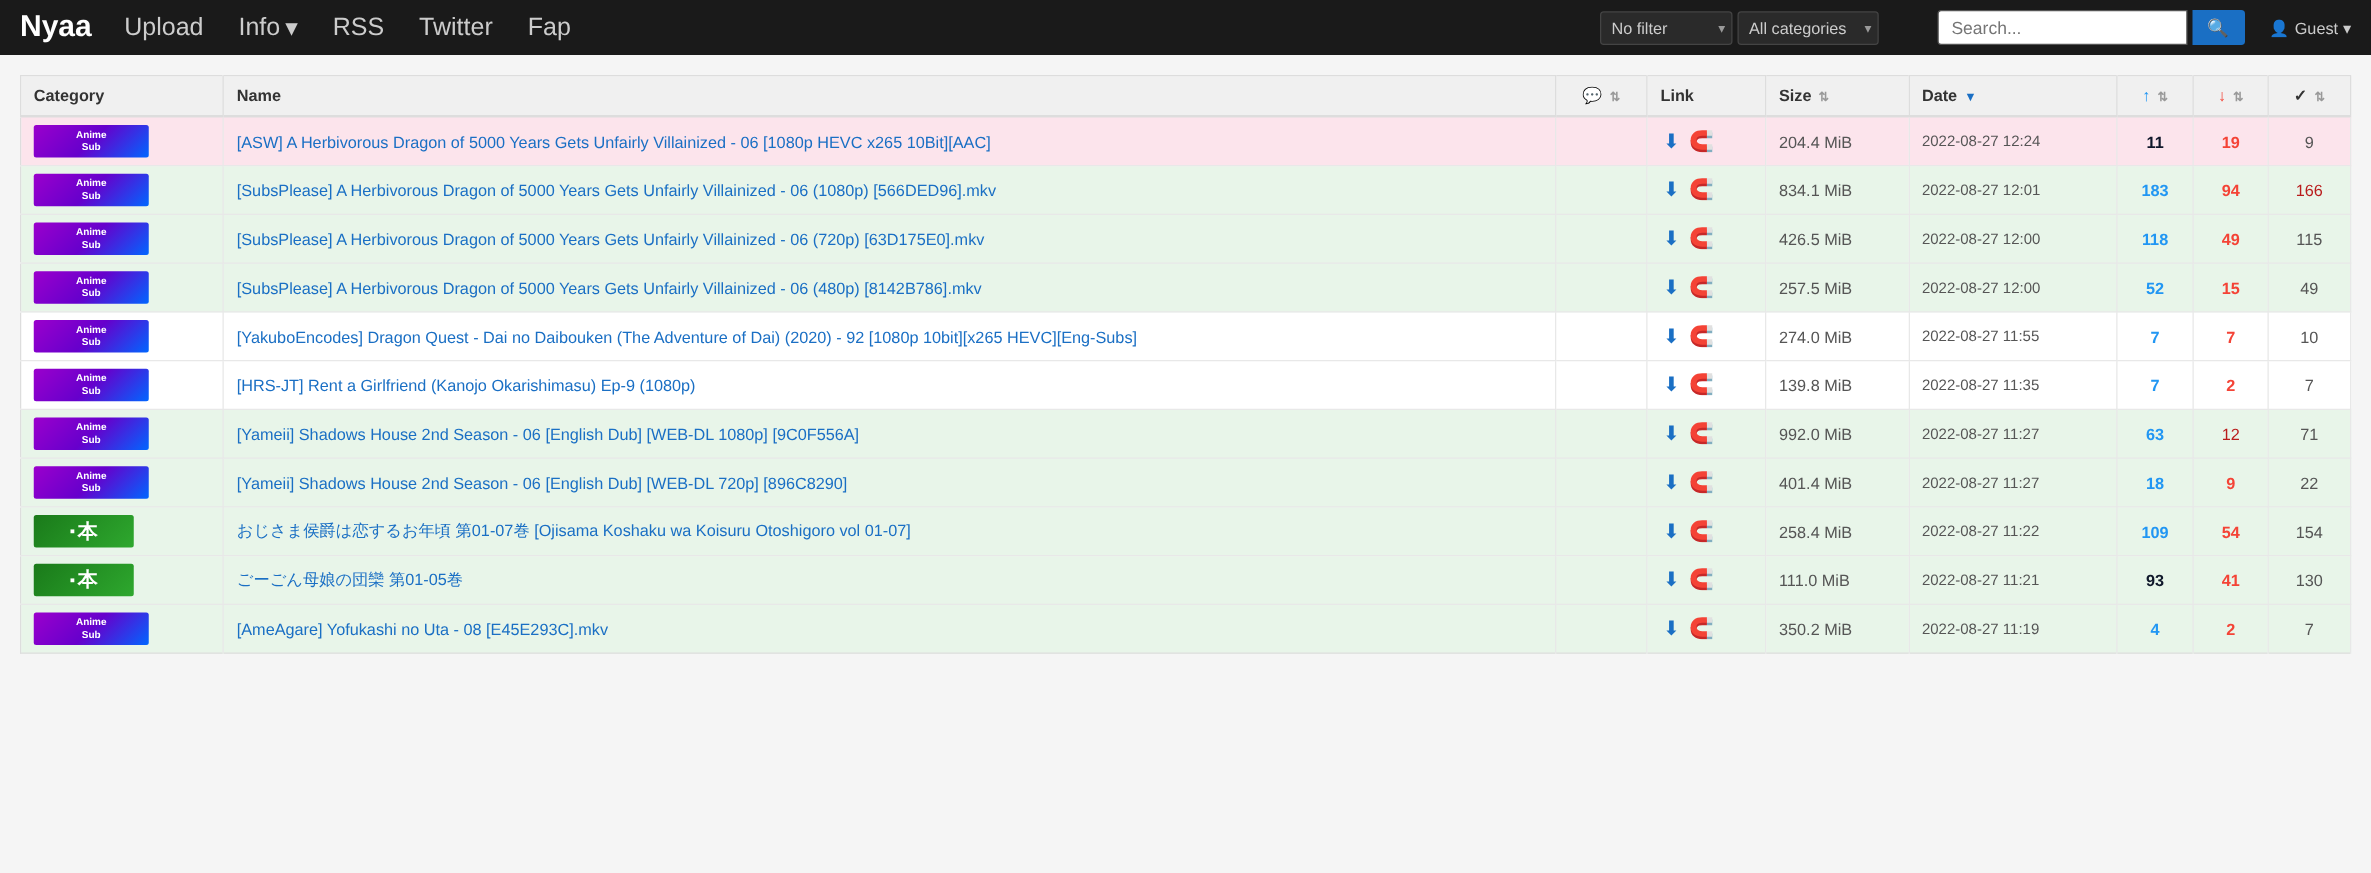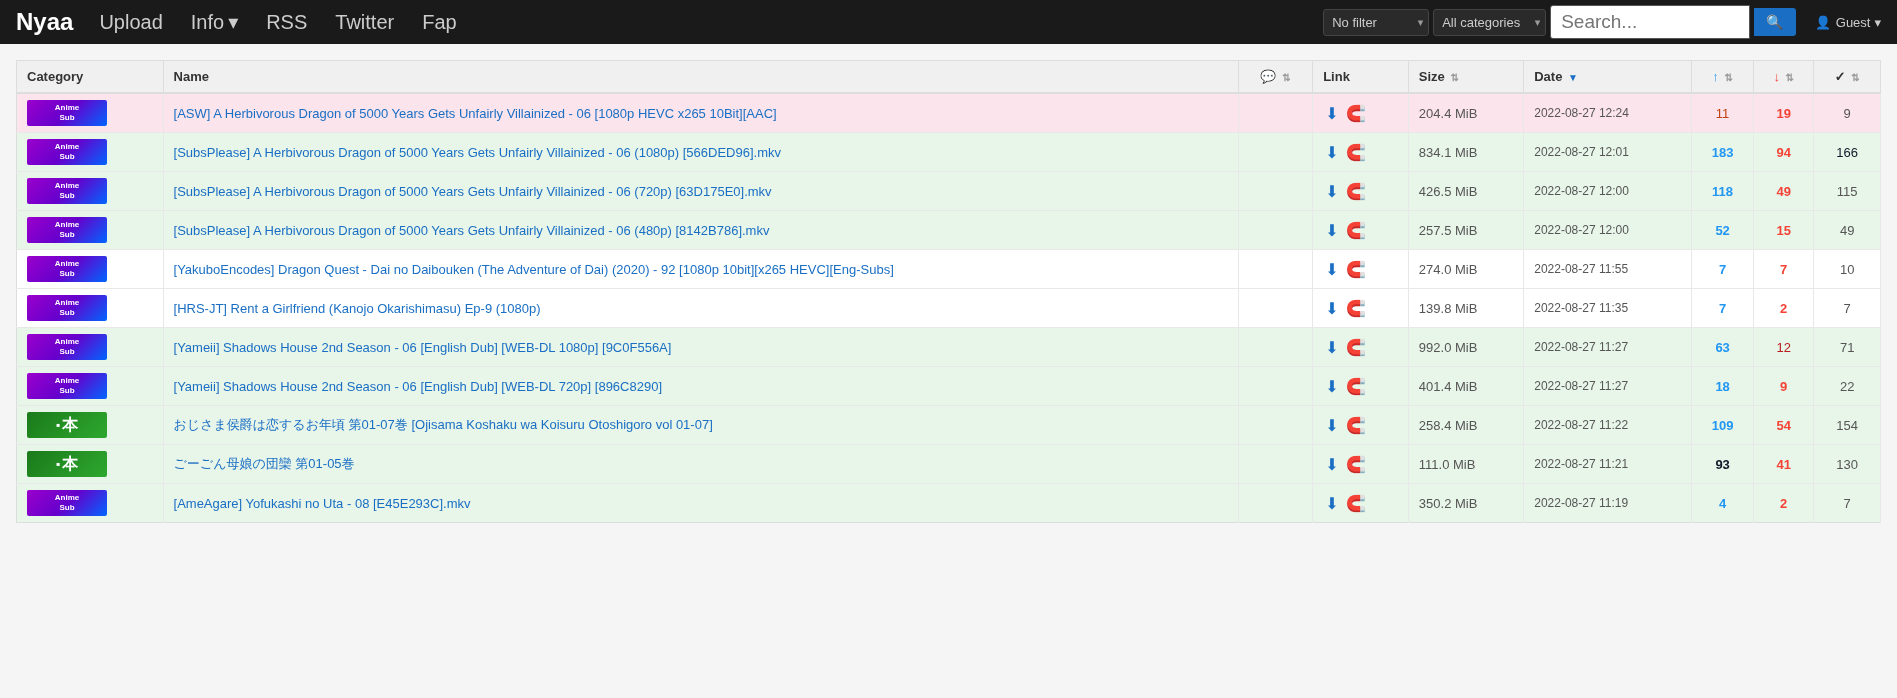--- a/index.html
+++ b/index.html
@@ -62,23 +62,24 @@
       position: absolute;
       right: 6px;
       pointer-events: none;
       font-size: 11px;
     }
     .search-input {
       padding: 5px 10px;
       border: 1px solid #555;
       border-radius: 3px 0 0 3px;
       background: #fff;
-      font-size: 19px;
+      font-size: 14px;
       width: 200px;
       outline: none;
+      margin-left: 43px;
     }
     .search-btn {
       background: #1a6fc4;
       border: none;
       color: #fff;
       padding: 6px 12px;
       border-radius: 0 3px 3px 0;
       cursor: pointer;
       font-size: 14px;
     }
@@ -132,21 +133,21 @@
 
     
     .badge-anime-sub {
       background: linear-gradient(135deg, #9b00cc 0%, #6600cc 50%, #0066ff 100%);
       color: #fff;
       font-size: 9px;
       font-weight: bold;
       display: flex;
       align-items: center;
       justify-content: center;
-      width: 80px;
+      width: 92px;
       height: 26px;
       border-radius: 2px;
       text-align: center;
       line-height: 1.2;
     }
     .badge-literature {
       background: linear-gradient(135deg, #006600 0%, #009900 100%);
       color: #fff;
       font-size: 9px;
       font-weight: bold;
@@ -286,21 +287,21 @@
     <td>
       <a class="name-link" href="#">[ASW] A Herbivorous Dragon of 5000 Years Gets Unfairly Villainized - 06 [1080p HEVC x265 10Bit][AAC]</a>
     </td>
     <td class="center"></td>
     <td class="col-link">
       <a class="icon-link" href="#" title="Download torrent">⬇</a>
       <a class="icon-link" href="#" title="Magnet link">🧲</a>
     </td>
     <td class="col-size">204.4 MiB</td>
     <td class="col-date">2022-08-27 12:24</td>
-    <td class="center" style="color:#c2410c; font-weight:normal;">11</td>
+    <td class="center" style="color:#0f172a; font-weight:bold;">11</td>
     <td class="center" style="color:#f44336; font-weight:bold;">19</td>
     <td class="center" style="color:#555;">9</td>
   </tr>
         <tr class="row-green">
     <td>
             <div class="badge-anime-sub" style="cursor:pointer;">
       <span style="font-size:8px; line-height:1.3; text-align:center; padding:2px;">Anime<br>Sub</span>
     </div>
           </td>
     <td>
@@ -308,21 +309,21 @@
     </td>
     <td class="center"></td>
     <td class="col-link">
       <a class="icon-link" href="#" title="Download torrent">⬇</a>
       <a class="icon-link" href="#" title="Magnet link">🧲</a>
     </td>
     <td class="col-size">834.1 MiB</td>
     <td class="col-date">2022-08-27 12:01</td>
     <td class="center" style="color:#2196F3; font-weight:bold;">183</td>
     <td class="center" style="color:#f44336; font-weight:bold;">94</td>
-    <td class="center" style="color:#0f172a;">166</td>
+    <td class="center" style="color:#b91c1c;">166</td>
   </tr>
         <tr class="row-green">
     <td>
             <div class="badge-anime-sub" style="cursor:pointer;">
       <span style="font-size:8px; line-height:1.3; text-align:center; padding:2px;">Anime<br>Sub</span>
     </div>
           </td>
     <td>
       <a class="name-link" href="#">[SubsPlease] A Herbivorous Dragon of 5000 Years Gets Unfairly Villainized - 06 (720p) [63D175E0].mkv</a>
     </td>

